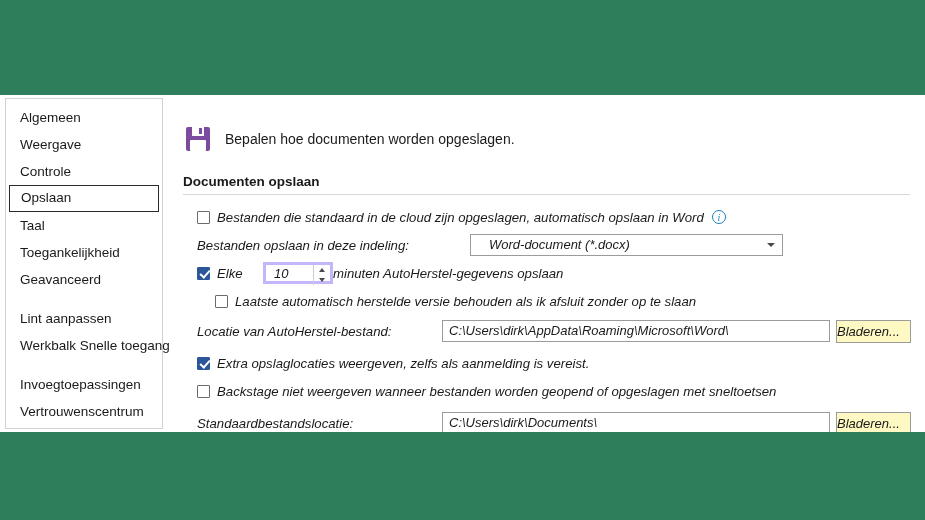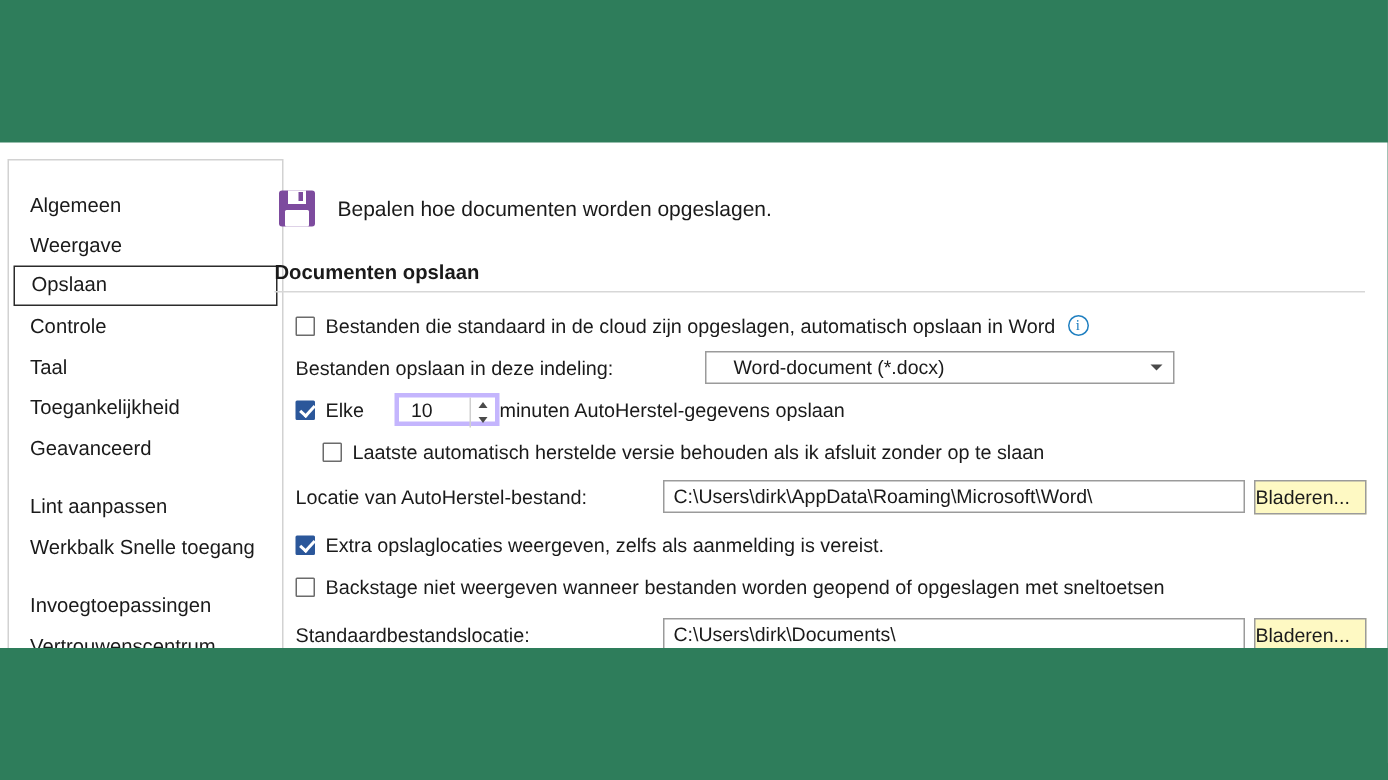--- a/index.html
+++ b/index.html
@@ -37,27 +37,27 @@
     width: 925px;
     height: 337px;
     background: #ffffff;
     overflow: hidden;
   }
 
   
   .nav {
     position: absolute;
     left: 5px;
-    top: 11px;
-    width: 184px;
+    top: 3px;
+    width: 158px;
     height: 331px;
     border: 1px solid #d2d2d2;
     background: #ffffff;
     box-sizing: border-box;
-    padding-top: 16px;
+    padding-top: 5px;
   }
   .nav-item {
     height: 27px;
     line-height: 27px;
     padding-left: 14px;
     font-size: 13.5px;
     color: #1a1a1a;
     white-space: nowrap;
     box-sizing: border-box;
   }
@@ -133,20 +133,21 @@
     background: #d7d7d7;
     margin: 5px 0 10px 0;
     width: 727px;
   }
 
   .row {
     display: flex;
     align-items: center;
     min-height: 24px;
     margin-bottom: 4px;
+    font-style: italic;
   }
 
   .indent1 { padding-left: 14px; }
   .indent2 { padding-left: 32px; }
 
   .lbl {
     font-size: 13.2px;
     color: #1a1a1a;
     white-space: nowrap;
   }
@@ -305,22 +306,22 @@
 <div id="root">
 
   <div class="band band-top"></div>
   <div class="band band-bottom"></div>
 
   <div class="dialog">
 
     <div class="nav">
       <div class="nav-item"><span>Algemeen</span></div>
       <div class="nav-item"><span>Weergave</span></div>
+      <div class="nav-item"><span>Controle</span></div>
       <div class="nav-item selected"><span>Opslaan</span></div>
-      <div class="nav-item"><span>Controle</span></div>
       <div class="nav-item"><span>Taal</span></div>
       <div class="nav-item"><span>Toegankelijkheid</span></div>
       <div class="nav-item"><span>Geavanceerd</span></div>
       <div class="nav-gap"></div>
       <div class="nav-item"><span>Lint aanpassen</span></div>
       <div class="nav-item"><span>Werkbalk Snelle toegang</span></div>
       <div class="nav-gap"></div>
       <div class="nav-item"><span>Invoegtoepassingen</span></div>
       <div class="nav-item"><span>Vertrouwenscentrum</span></div>
     </div>

